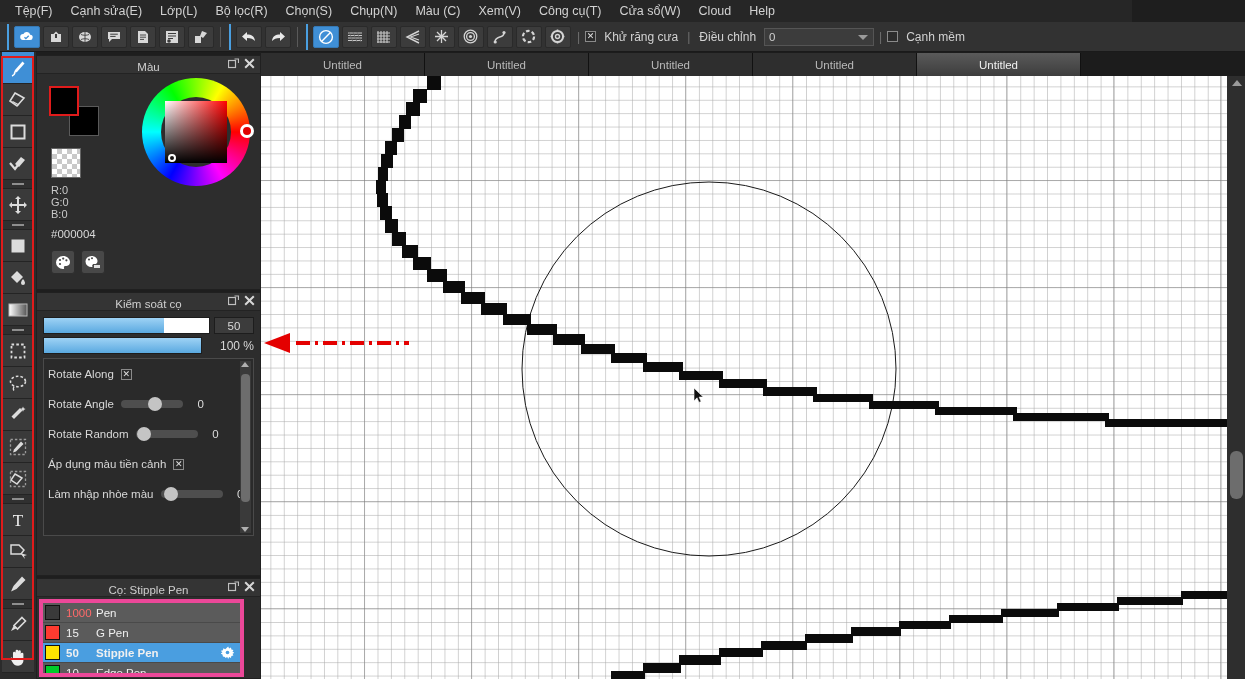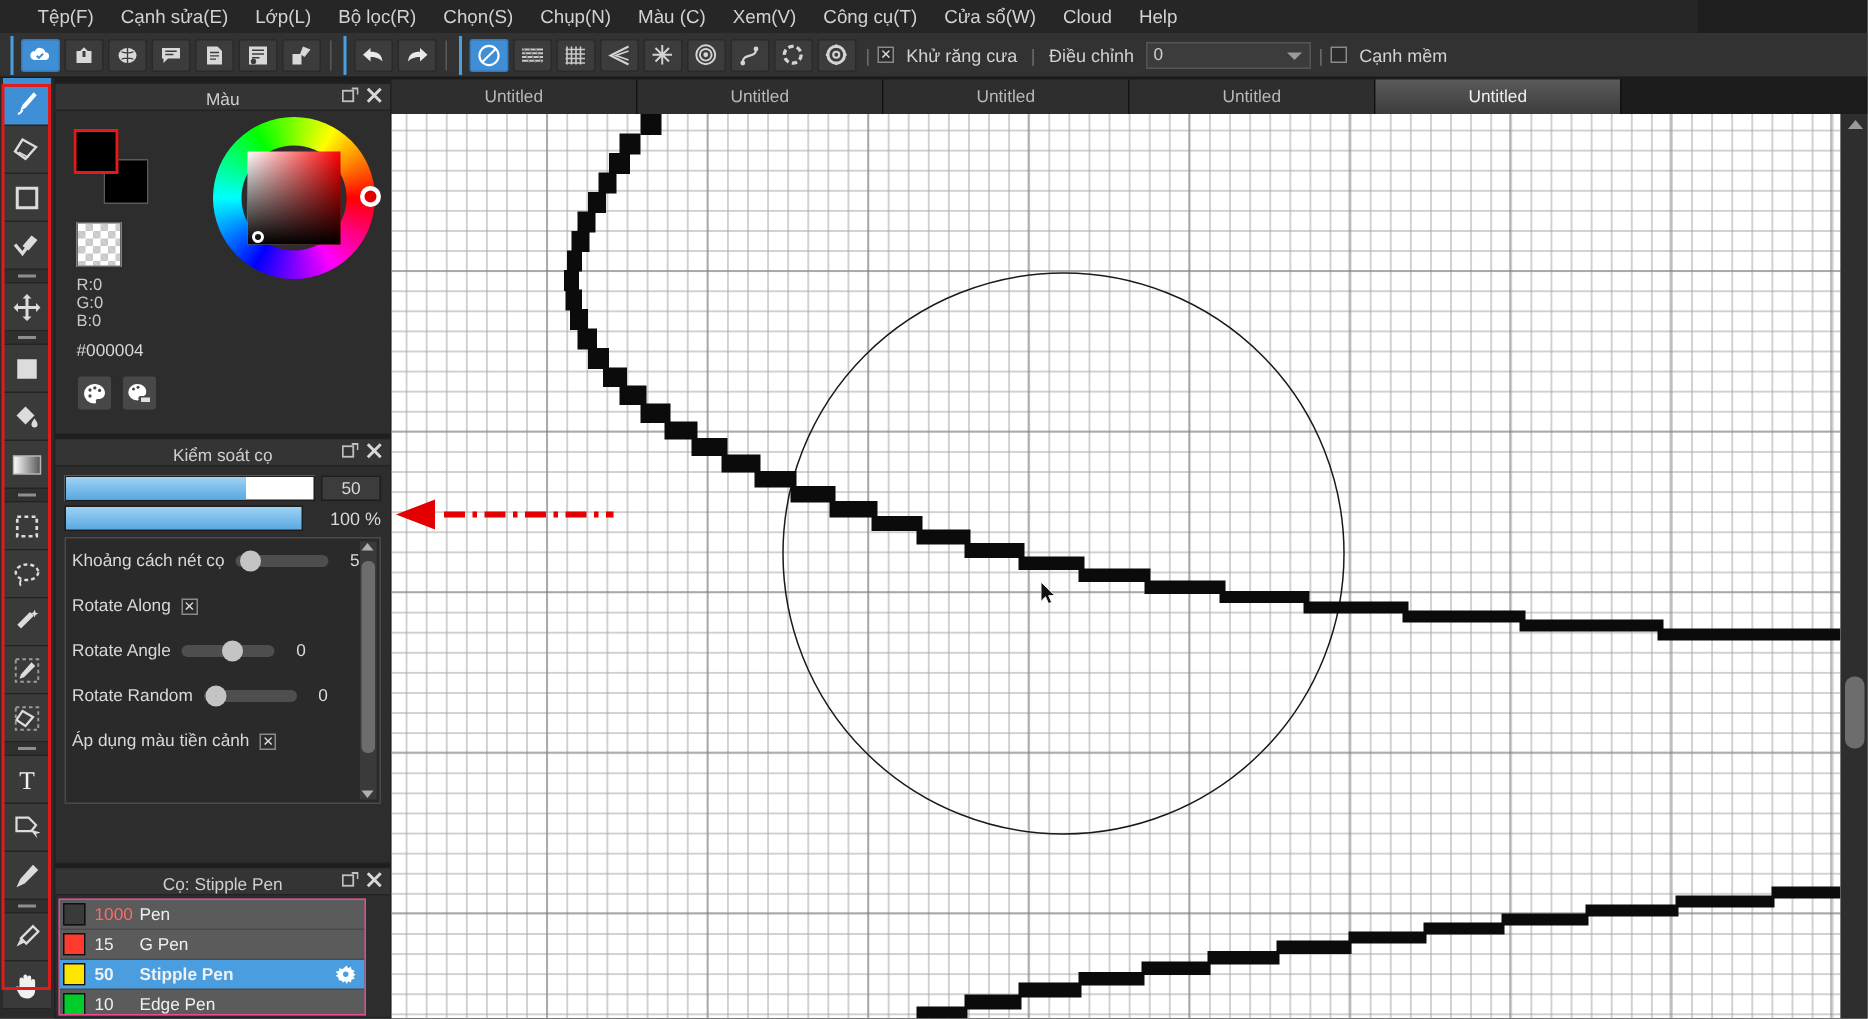--- a/index.html
+++ b/index.html
@@ -3,21 +3,21 @@
 <meta charset="utf-8">
 <style>
   * { box-sizing: border-box; margin:0; padding:0; }
   html,body{ width:1245px; height:679px; overflow:hidden; background:#1e1e1e; }
   body{ font-family:"Liberation Sans", sans-serif; color:#d0d0d0; font-size:12px; }
 
   #app{ position:relative; width:1245px; height:679px; }
 
   
   #menubar{ position:absolute; left:0; top:0; width:1132px; height:22px;
-            background:#262626; display:flex; align-items:center; padding-left:16px; }
+            background:#262626; display:flex; align-items:center; padding-left:6px; }
   #menubar .mi{ padding:2px 9px; color:#d2d2d2; font-size:12.5px; white-space:nowrap;
                 cursor:default; }
 
   
   #toolbar{ position:absolute; left:0; top:22px; width:1245px; height:30px;
             background:#323232; display:flex; align-items:center; padding-left:4px;
             border-bottom:1px solid #1a1a1a; }
   .tbtn{ width:26px;height:22px;margin:0 1.5px;background:#3c3c3c;border:1px solid #2a2a2a;
          border-radius:2px; display:flex;align-items:center;justify-content:center;
          color:#d8d8d8; }
@@ -114,21 +114,21 @@
   .pval{ width:14px;text-align:right;color:#dcdcdc; }
   .pchk{ margin-left:7px; }
   #paramScroll{ position:absolute; right:2px; top:2px; width:11px; bottom:2px;
                 background:#3a3a3a; }
   #paramThumb{ position:absolute; left:1px; top:13px; width:9px; height:128px;
                background:#6d6d6d; border-radius:4px; }
   .sArrow{ position:absolute; left:1px; width:0;height:0;
            border-left:4px solid transparent;border-right:4px solid transparent; }
 
   
-  #blist{ background:#5b5b5b; border:1px solid #ec4899; height:78px; overflow:hidden;
+  #blist{ background:#5b5b5b; border:4px solid #ec4899; height:78px; overflow:hidden;
           position:relative;}
   .brow{ display:flex; align-items:center; height:20px; padding-left:2px;
          border-bottom:1px solid #4a4a4a; font-size:11.5px; color:#f0f0f0;
          position:relative;}
   .brow.sel{ background:#4a9ee0; font-weight:bold; }
   .bsw{ width:15px;height:15px;border:1px solid #111; margin-right:6px; }
   .bnum{ width:30px; }
   .bnum.red{ color:#ff6a6a; }
   .bgear{ position:absolute; right:6px; top:3px; color:#fff; font-size:12px; }
 
@@ -527,47 +527,47 @@
       </div>
       <div class="sldRow">
         <div class="sldBar">
           <div class="sldFill" id="opaFill" style="width: 100%;"></div>
         </div>
         <div class="sldPct">100 %</div>
       </div>
 
       <div id="paramBox">
         <div class="prow">
-          <span class="plab">Khoảng cách nét cọ</span>
-          <span class="pslider">
-              <span class="pknob" style="left:3px"></span>
-            </span>
-          <span class="pval">5</span>
-        </div>
-        <div class="prow">
           <span class="plab">Rotate Along</span>
           <span class="chk on pchk"></span>
         </div>
         <div class="prow">
           <span class="plab">Rotate Angle</span>
           <span class="pslider">
               <span class="pknob" style="left:27px"></span>
             </span>
           <span class="pval">0</span>
         </div>
         <div class="prow">
           <span class="plab">Rotate Random</span>
           <span class="pslider">
               <span class="pknob" style="left:1px"></span>
             </span>
           <span class="pval">0</span>
         </div>
         <div class="prow">
           <span class="plab">Áp dụng màu tiền cảnh</span>
           <span class="chk on pchk"></span>
+        </div>
+        <div class="prow">
+          <span class="plab">Làm nhập nhòe màu</span>
+          <span class="pslider">
+              <span class="pknob" style="left:3px"></span>
+            </span>
+          <span class="pval">0</span>
         </div>
 
         <div id="paramScroll">
           <div class="sArrow" style="top:1px;border-bottom:5px solid #b0b0b0;"></div>
           <div id="paramThumb"></div>
           <div class="sArrow" style="bottom:1px;border-top:5px solid #b0b0b0;"></div>
         </div>
       </div>
     </div>
   </div>

